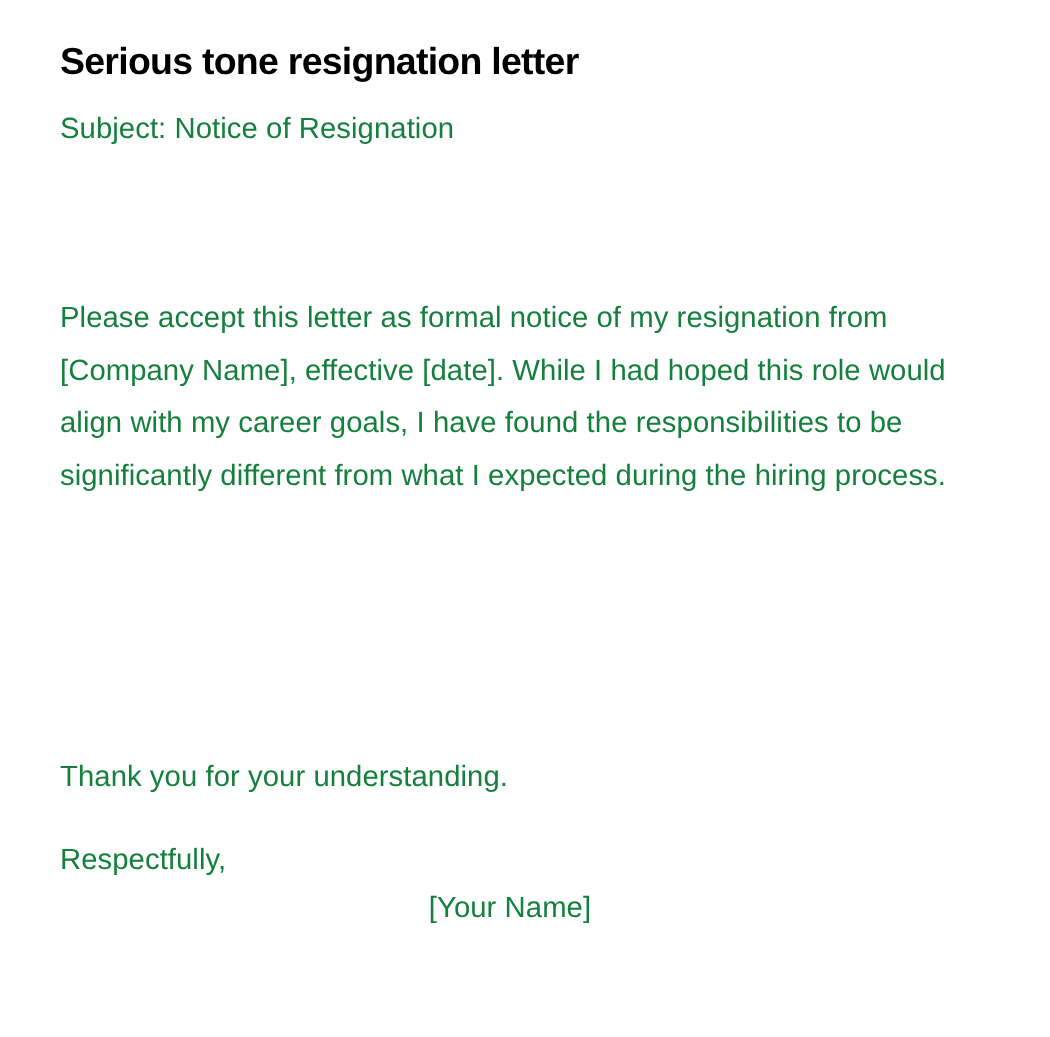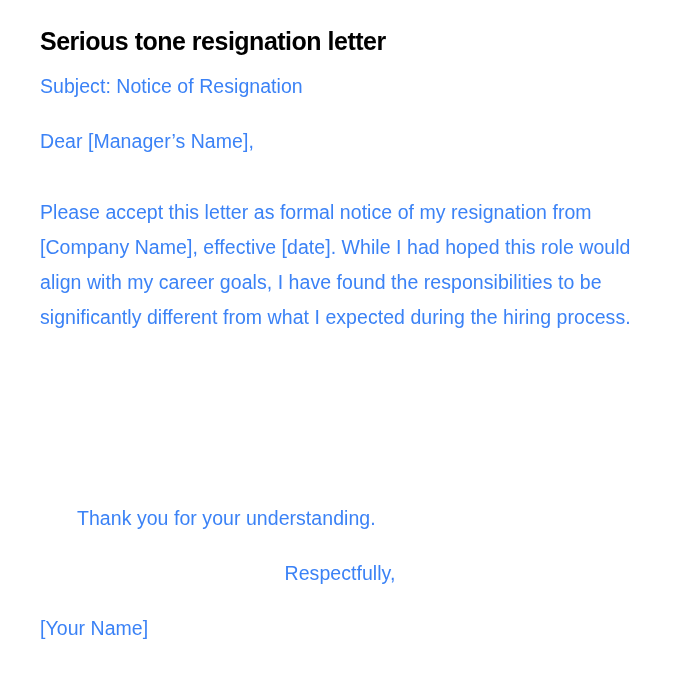--- a/index.html
+++ b/index.html
@@ -32,35 +32,34 @@
       color: #000000;
       line-height: 32px;
     }
     .para {
       position: absolute;
       left: 40px;
       width: 600px;
       margin: 0;
       font-size: 19.5px;
       line-height: 35px;
-      color: #3b82f6;
+      color: #15803d;
       letter-spacing: 0.05px;
     }
     .subject { top: 69px; }
     .greeting { top: 124px; }
     .body1 { top: 195px; }
     .body2 { top: 375px; }
-    .thanks { top: 501px; margin-left: 37px; }
-    .closing { top: 556px; text-align: center; }
-    .signature { top: 611px; }
+    .thanks { top: 501px; }
+    .closing { top: 556px; }
+    .signature { top: 588px; text-align: center; }
   </style>
 </head>
 <body>
 
 <div class="page">
   <h1 class="title">Serious tone resignation letter</h1>
   <p class="para subject">Subject: Notice of Resignation</p>
-  <p class="para greeting">Dear [Manager’s Name],</p>
   <p class="para body1">Please accept this letter as formal notice of my resignation from [Company Name], effective [date]. While I had hoped this role would align with my career goals, I have found the responsibilities to be significantly different from what I expected during the hiring process.</p>
   <p class="para thanks">Thank you for your understanding.</p>
   <p class="para closing">Respectfully,</p>
   <p class="para signature">[Your Name]</p>
 </div>
 
 </body></html>

